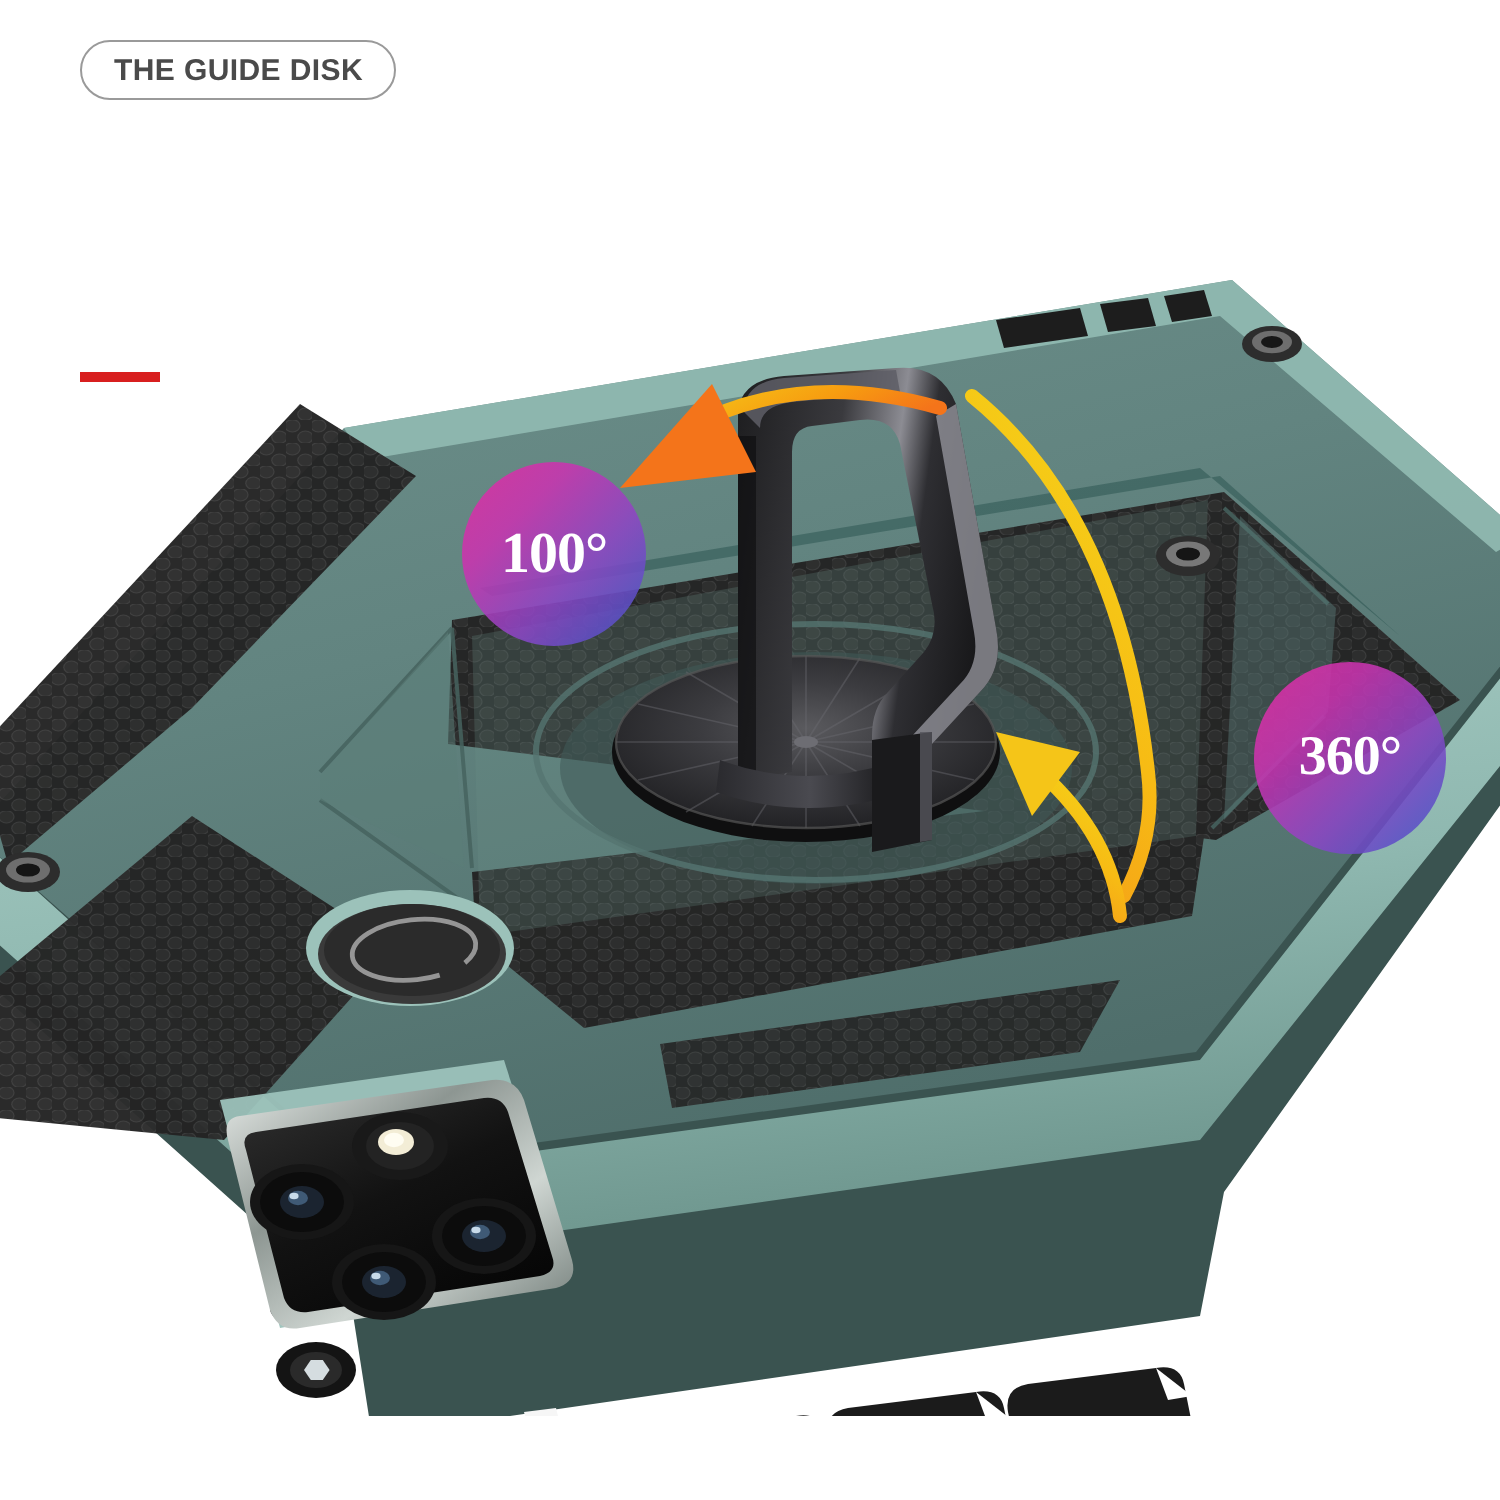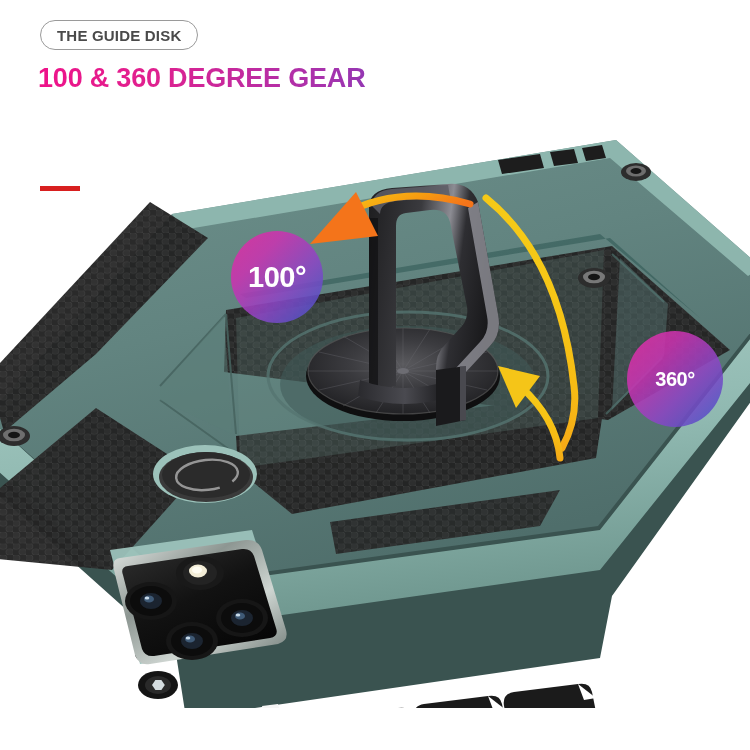--- a/index.html
+++ b/index.html
@@ -93,40 +93,39 @@
     justify-content: center;
     background-image: linear-gradient(135deg,
         rgba(226,45,160,0.88) 0%,
         rgba(201,52,176,0.88) 30%,
         rgba(140,70,196,0.88) 62%,
         rgba(62,86,200,0.88) 100%);
   }
   .callout span {
     color: #ffffff;
     font-weight: bold;
-    font-family: Liberation Sans, sans-serif;
+    font-family: Liberation Serif, serif;
     letter-spacing: -0.5px;
     line-height: 1;
   }
   #callout-100 { left: 231px; top: 231px; width: 92px; height: 92px; }
   #callout-100 span { font-size: 29px; }
   #callout-360 { left: 627px; top: 331px; width: 96px; height: 96px; }
-  #callout-360 span { font-size: 20px; }
+  #callout-360 span { font-size: 28px; }
 </style>
 </head>
 <body>
 
 <div id="stage">
 
   <div class="badge-pill">
     <span>THE GUIDE DISK</span>
   </div>
 
   <div class="headline">
-    <span class="headline-line hl2">100 &amp; 360 DEGREE GEAR</span>
   </div>
 
   <div class="red-rule"></div>
 
   <div id="art">
     <svg viewBox="0 0 750 590" xmlns="http://www.w3.org/2000/svg">
       <defs>
 
         <pattern id="honey" width="13" height="11.5" patternUnits="userSpaceOnUse">
           <rect width="13" height="11.5" fill="#232323"></rect>

